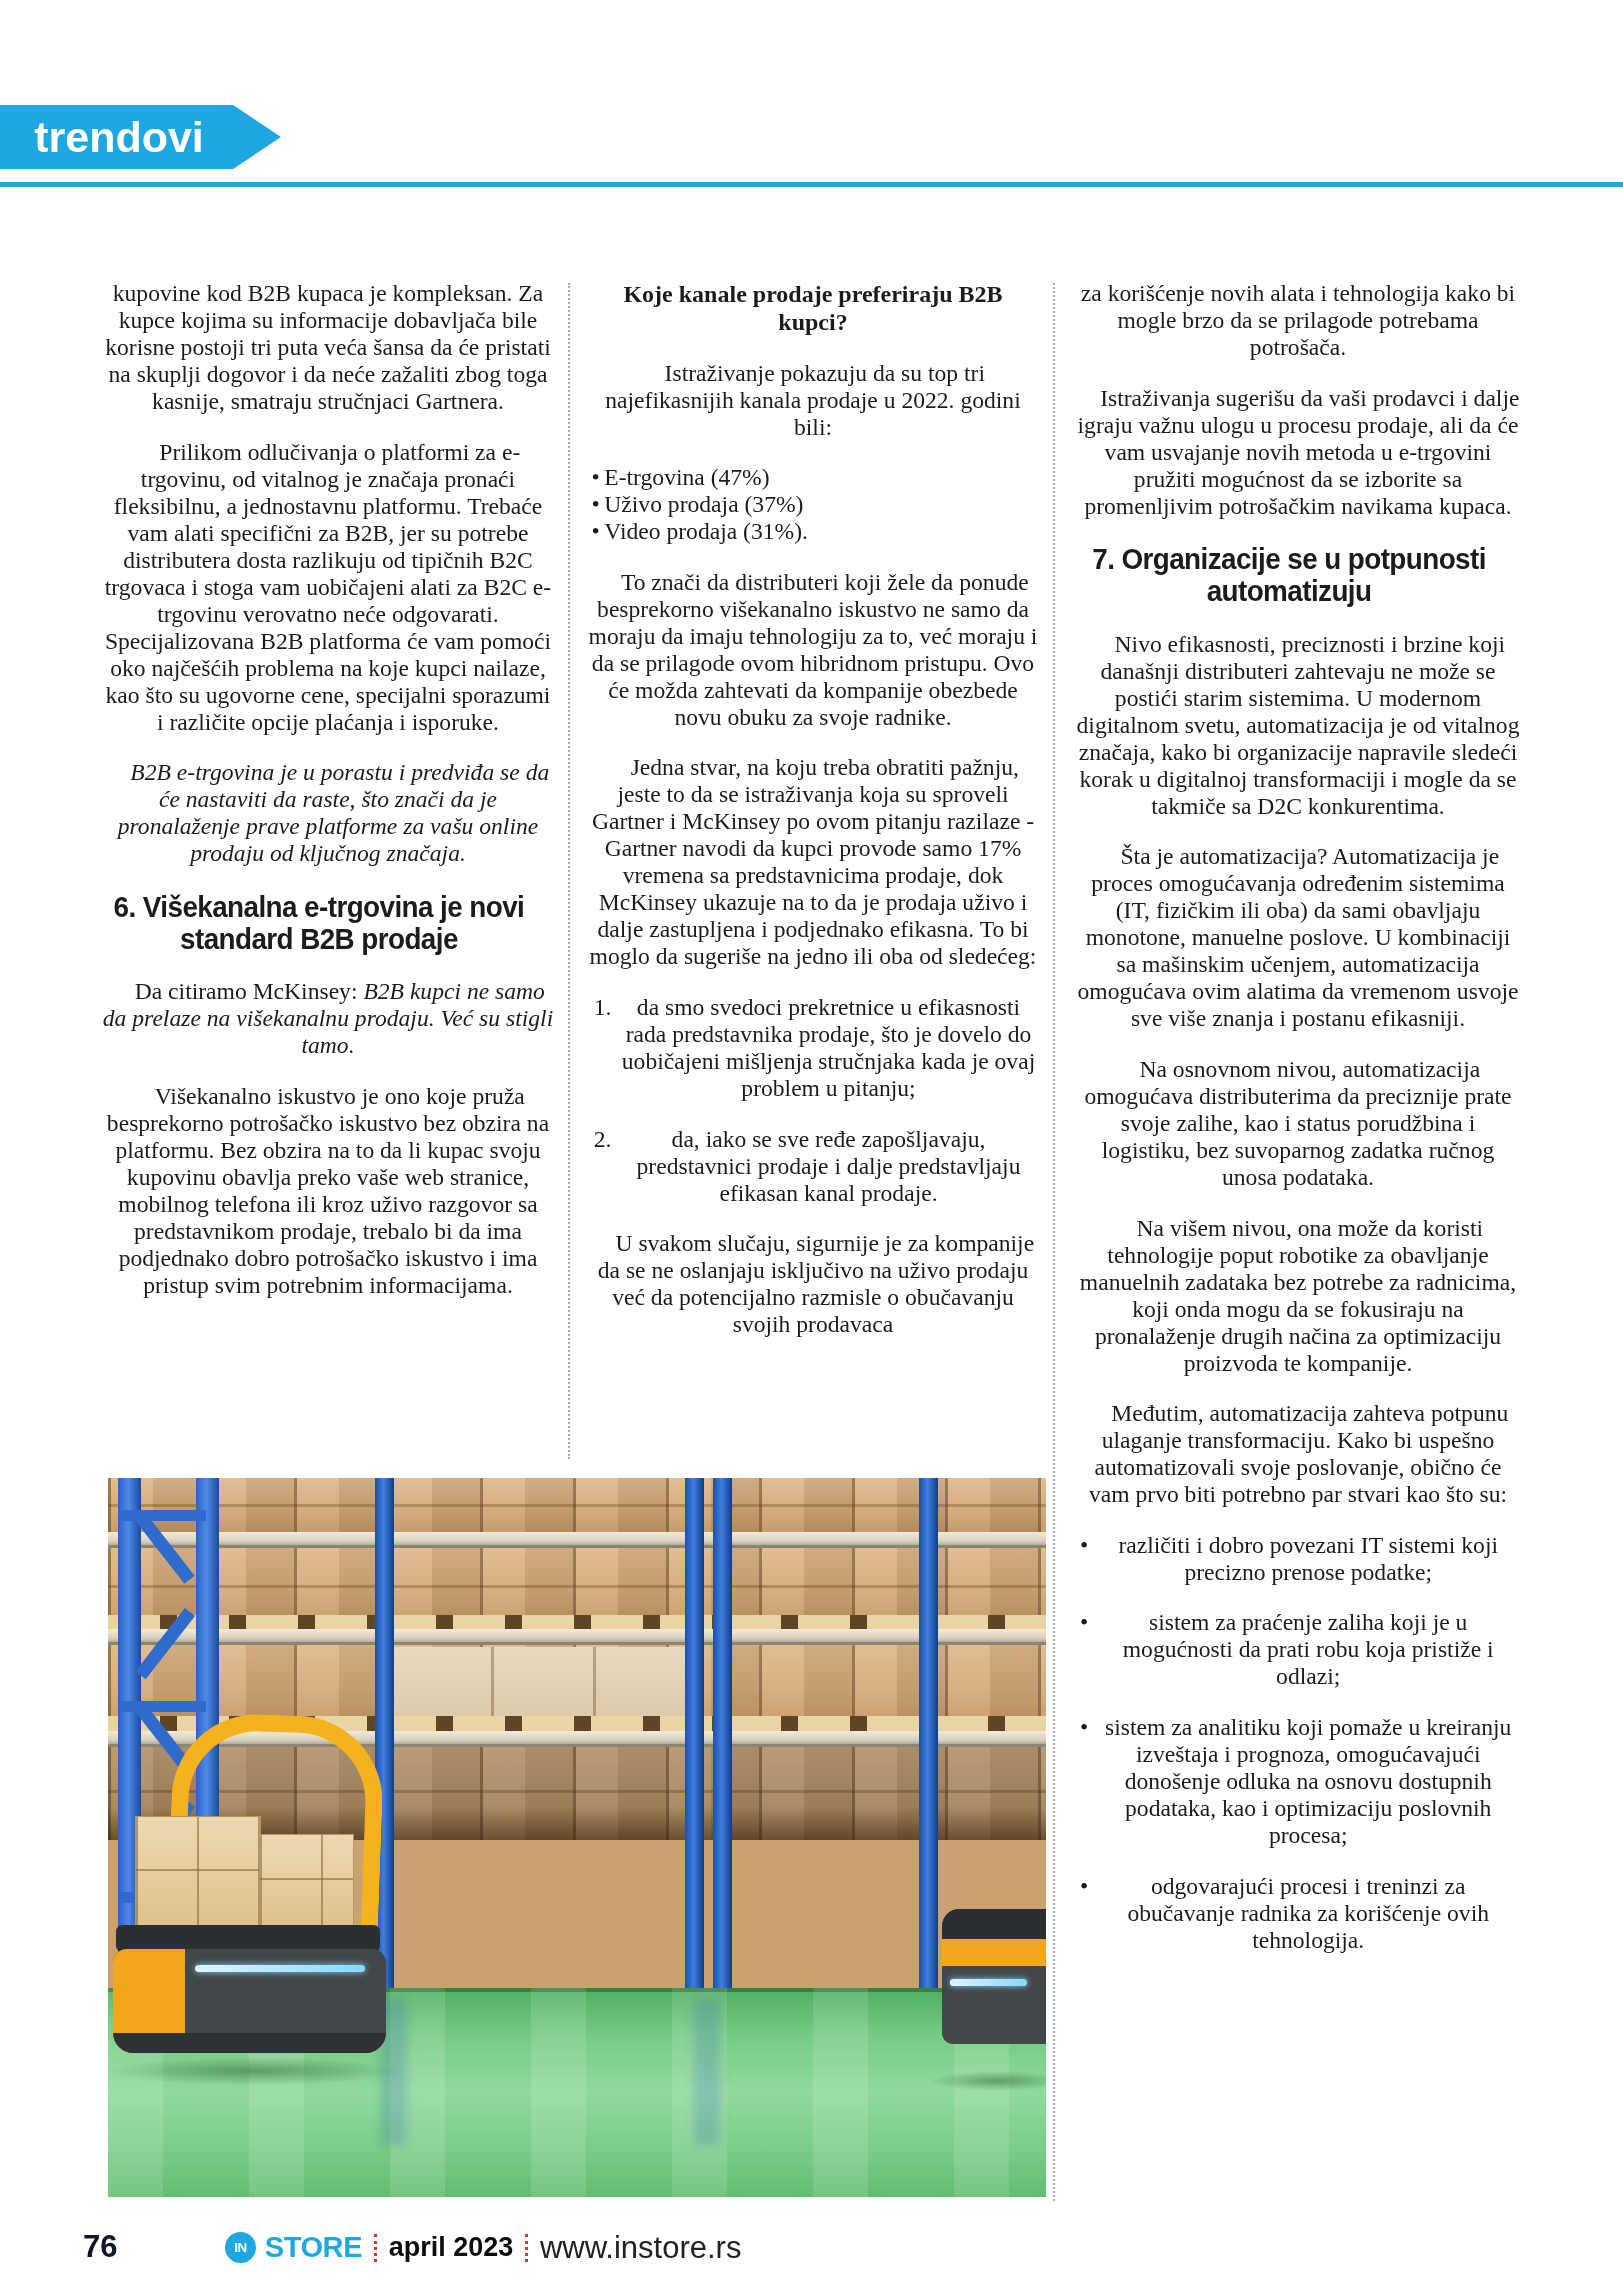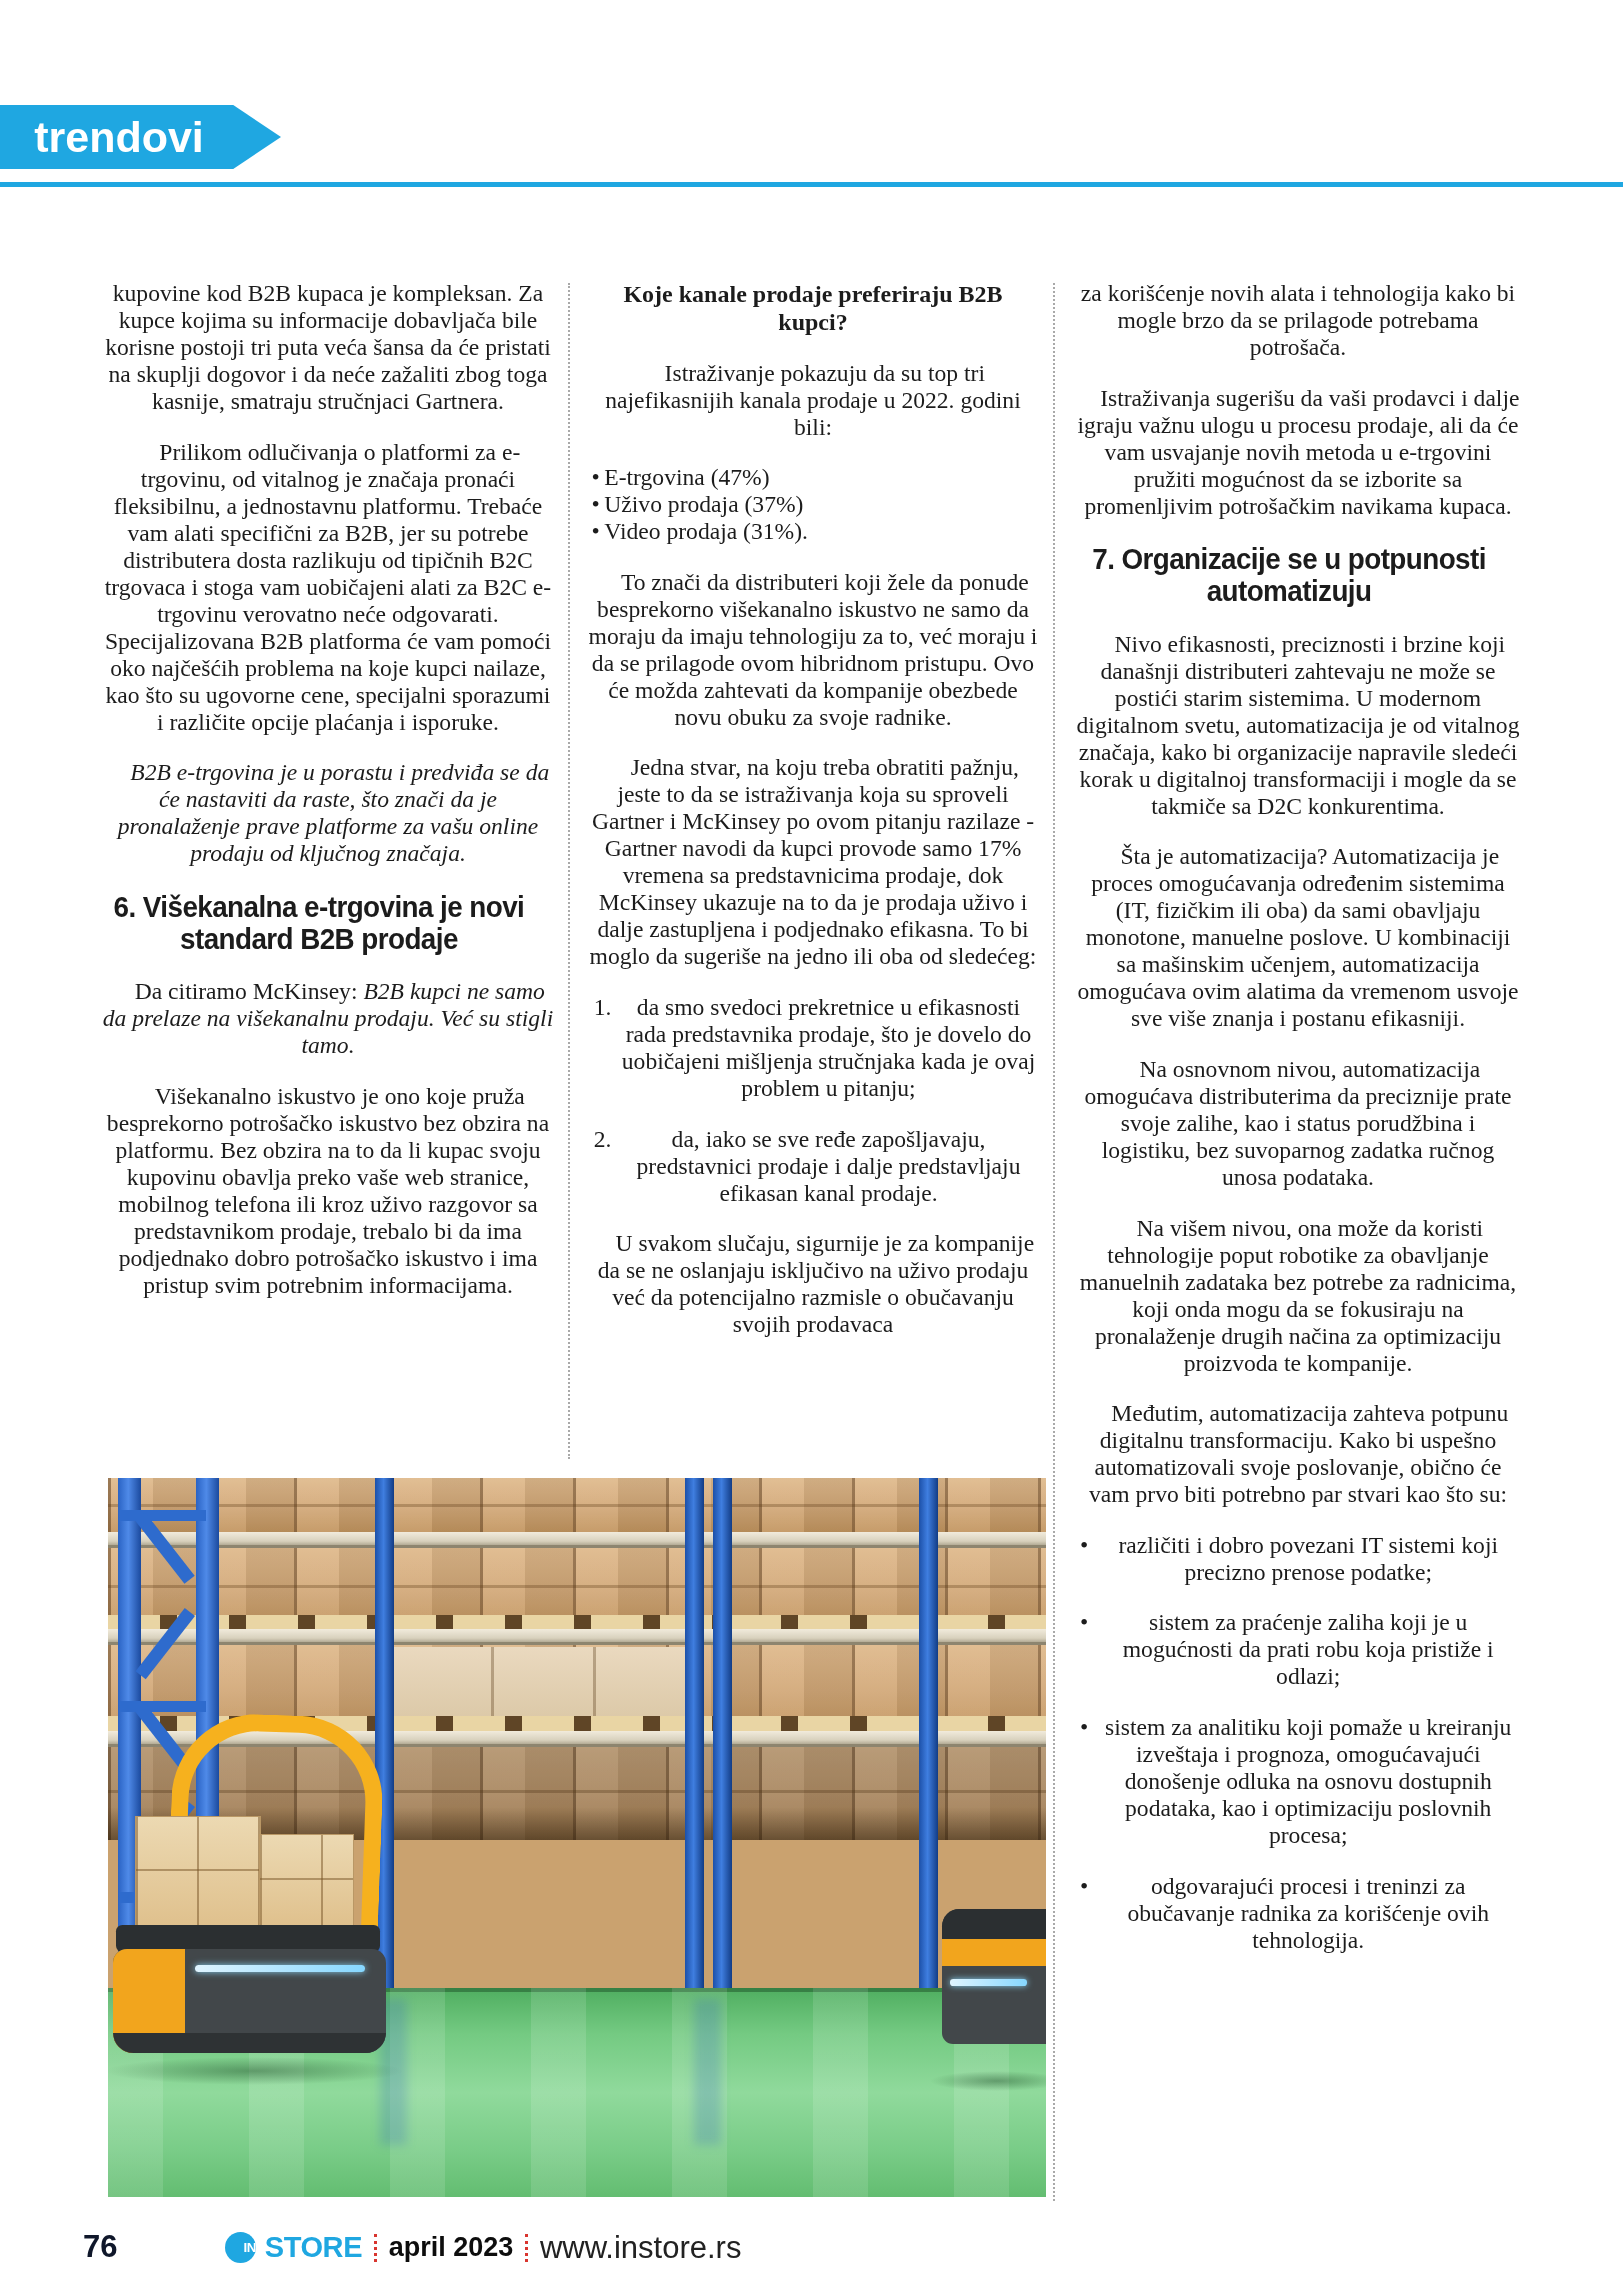--- a/index.html
+++ b/index.html
@@ -115,21 +115,21 @@
   .bodyR .orangeR{position:absolute;left:0;top:22%;width:100%;height:20%;background:#f2a51d;}
   .bodyR .ledR{position:absolute;left:7.9px;top:52%;width:70%;height:6.3px;border-radius:3.1px;
          background:linear-gradient(90deg,#dff4ff,#86d7ff);box-shadow:0 0 6.3px rgba(140,220,255,.9);}
   .shadowR{position:absolute;left:-12.6px;bottom:-9.4px;width:134px;height:20.4px;border-radius:50%;
          background:radial-gradient(closest-side,rgba(15,60,25,.40),rgba(0,0,0,0));}
 
   
   .footer{position:absolute;left:0;top:2224px;width:1623px;height:47px;font-family:"Liberation Sans",sans-serif;}
   .pagenum{position:absolute;left:83px;top:4.7px;font-size:31px;font-weight:bold;color:#0f172a;}
   .fgroup{position:absolute;left:225px;top:0;height:47px;display:flex;align-items:center;gap:11.8px;}
-  .incircle{width:31px;height:31px;border-radius:50%;background:#1fa7e1;display:flex;align-items:center;justify-content:flex-end;}
+  .incircle{width:31px;height:31px;border-radius:50%;background:#1fa7e1;display:flex;align-items:center;justify-content:center;}
   .incircle span{color:#fff;font-size:13.4px;font-weight:bold;letter-spacing:-0.4px;}
   .storeword{color:#1fa7e1;font-size:29px;font-weight:bold;letter-spacing:-0.4px;margin-left:-3.1px;}
   .redsep{width:0;height:28px;border-left:3.1px dotted #d9352f;}
   .issue{color:#0d0d0d;font-size:27px;font-weight:bold;}
   .site{color:#222;font-size:31px;}
 </style>
 </head>
 <body>
 
 <div class="page">
@@ -181,21 +181,21 @@
   <div class="divider div2"></div>
 
   <div class="col col3">
     <p>za korišćenje novih alata i tehnologija kako bi mogle brzo da se prilagode potrebama potrošača.</p>
     <p class="ind">Istraživanja sugerišu da vaši prodavci i dalje igraju važnu ulogu u procesu prodaje, ali da će vam usvajanje novih metoda u e-trgovini pružiti mogućnost da se izborite sa promenljivim potrošačkim navikama kupaca.</p>
     <div class="sheading">7. Organizacije se u potpunosti automatizuju</div>
     <p class="ind">Nivo efikasnosti, preciznosti i brzine koji današnji distributeri zahtevaju ne može se postići starim sistemima. U modernom digitalnom svetu, automatizacija je od vitalnog značaja, kako bi organizacije napravile sledeći korak u digitalnoj transformaciji i mogle da se takmiče sa D2C konkurentima.</p>
     <p class="ind">Šta je automatizacija? Automatizacija je proces omogućavanja određenim sistemima (IT, fizičkim ili oba) da sami obavljaju monotone, manuelne poslove. U kombinaciji sa mašinskim učenjem, automatizacija omogućava ovim alatima da vremenom usvoje sve više znanja i postanu efikasniji.</p>
     <p class="ind">Na osnovnom nivou, automatizacija omogućava distributerima da preciznije prate svoje zalihe, kao i status porudžbina i logistiku, bez suvoparnog zadatka ručnog unosa podataka.</p>
     <p class="ind">Na višem nivou, ona može da koristi tehnologije poput robotike za obavljanje manuelnih zadataka bez potrebe za radnicima, koji onda mogu da se fokusiraju na pronalaženje drugih načina za optimizaciju proizvoda te kompanije.</p>
-    <p class="ind">Međutim, automatizacija zahteva potpunu digitalnu transformaciju. Kako bi uspešno automatizovali svoje poslovanje, obično će vam prvo biti potrebno par stvari kao što su:</p>
+    <p class="ind">Međutim, automatizacija zahteva potpunu ulaganje transformaciju. Kako bi uspešno automatizovali svoje poslovanje, obično će vam prvo biti potrebno par stvari kao što su:</p>
     <div class="bl3">
         <span class="blt">•</span>
         <span>različiti i dobro povezani IT sistemi koji precizno prenose podatke;</span>
       </div>
     <div class="bl3">
         <span class="blt">•</span>
         <span>sistem za praćenje zaliha koji je u mogućnosti da prati robu koja pristiže i odlazi;</span>
       </div>
     <div class="bl3">
         <span class="blt">•</span>

